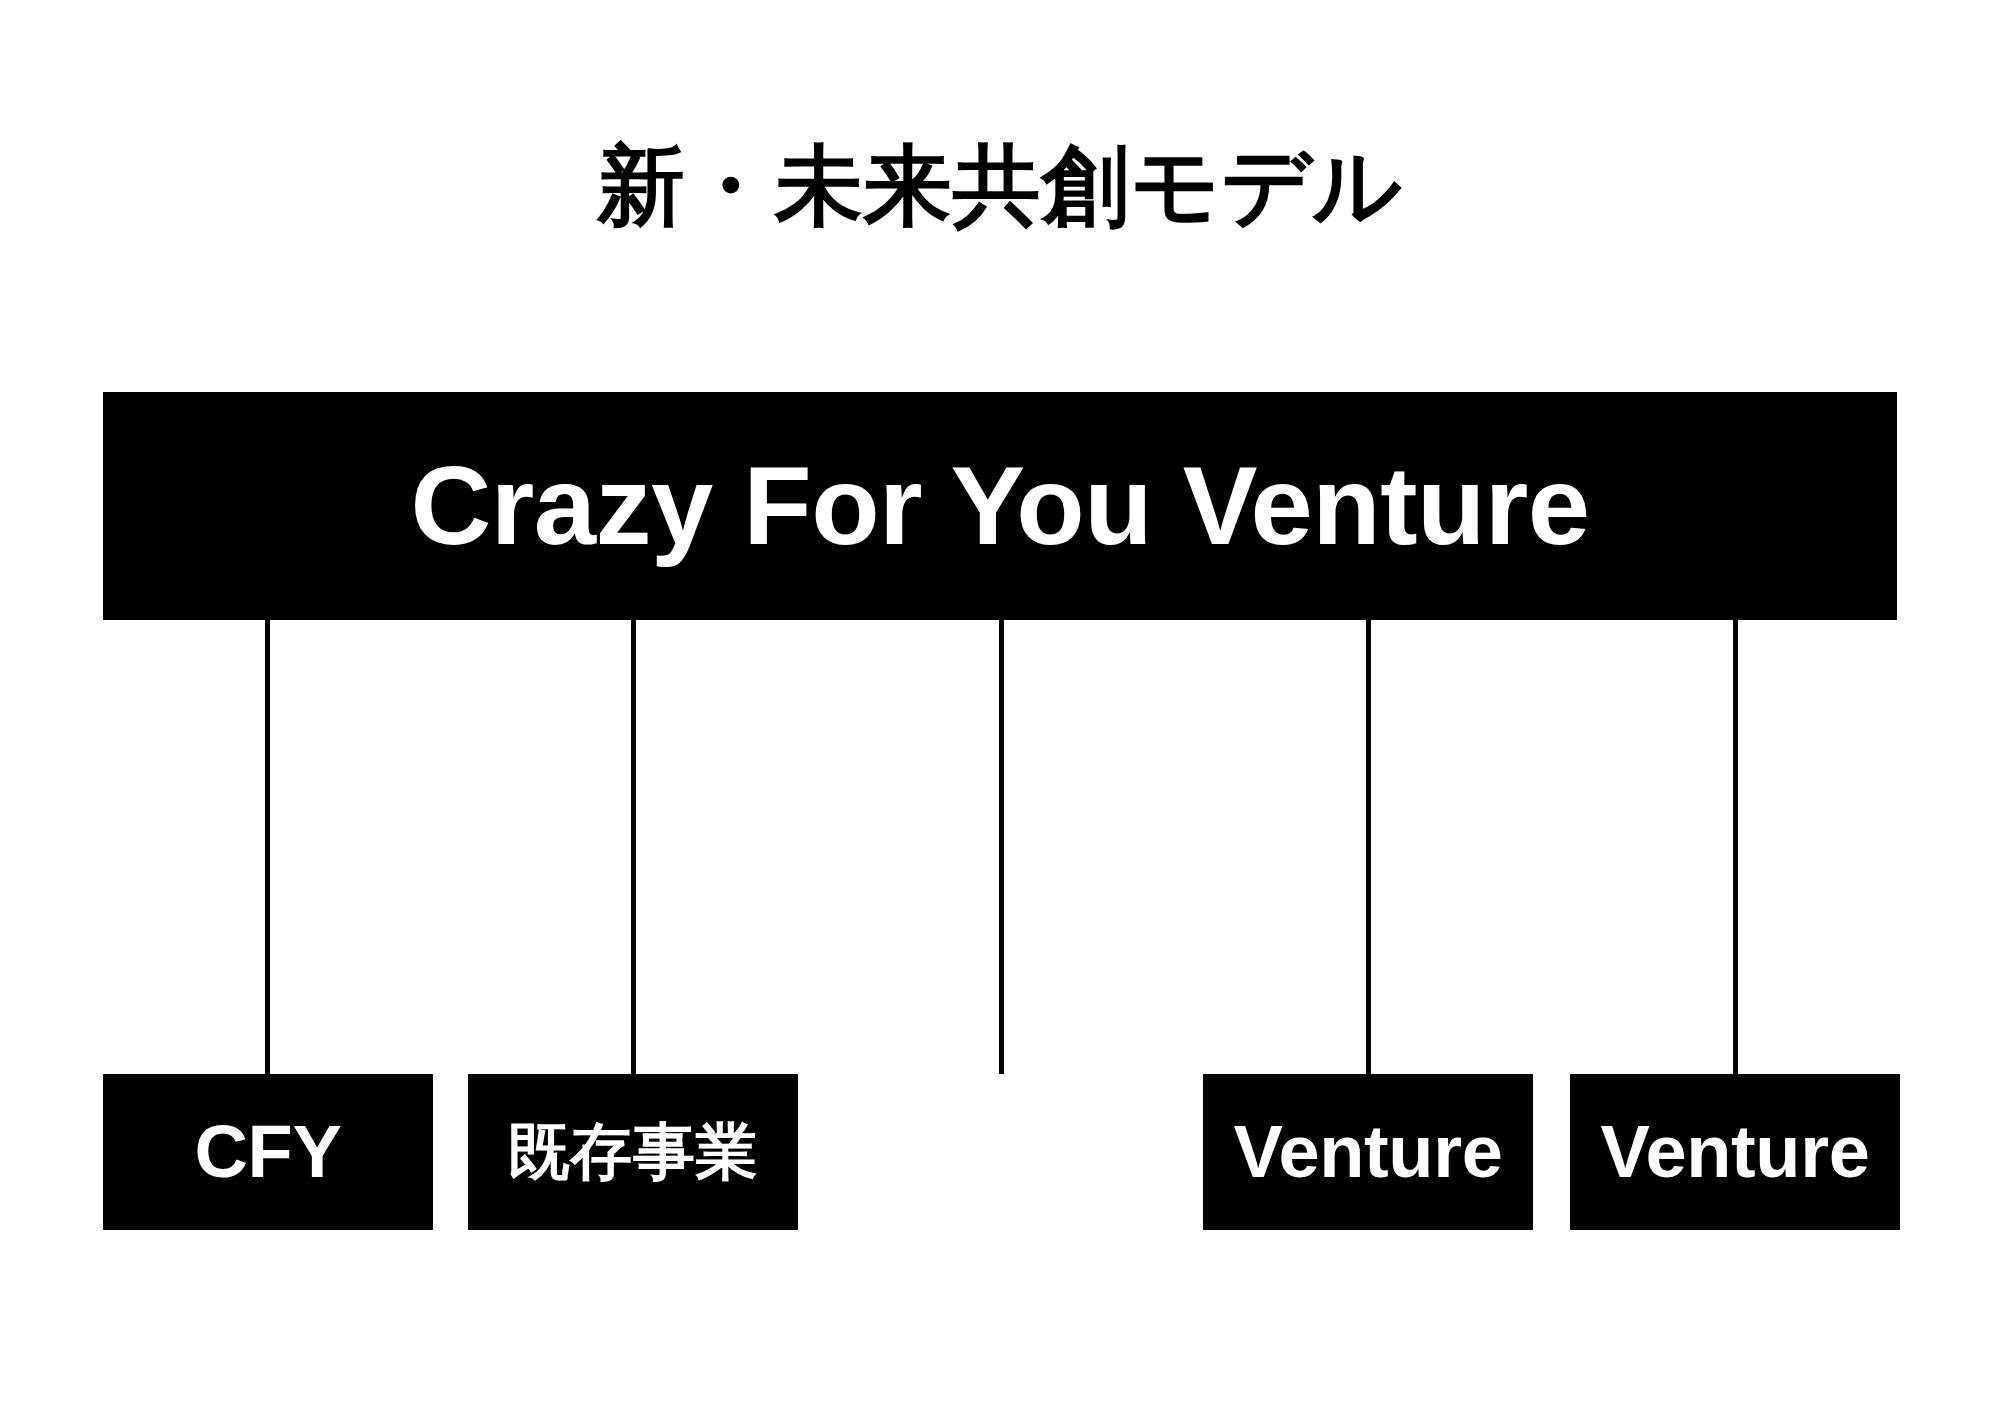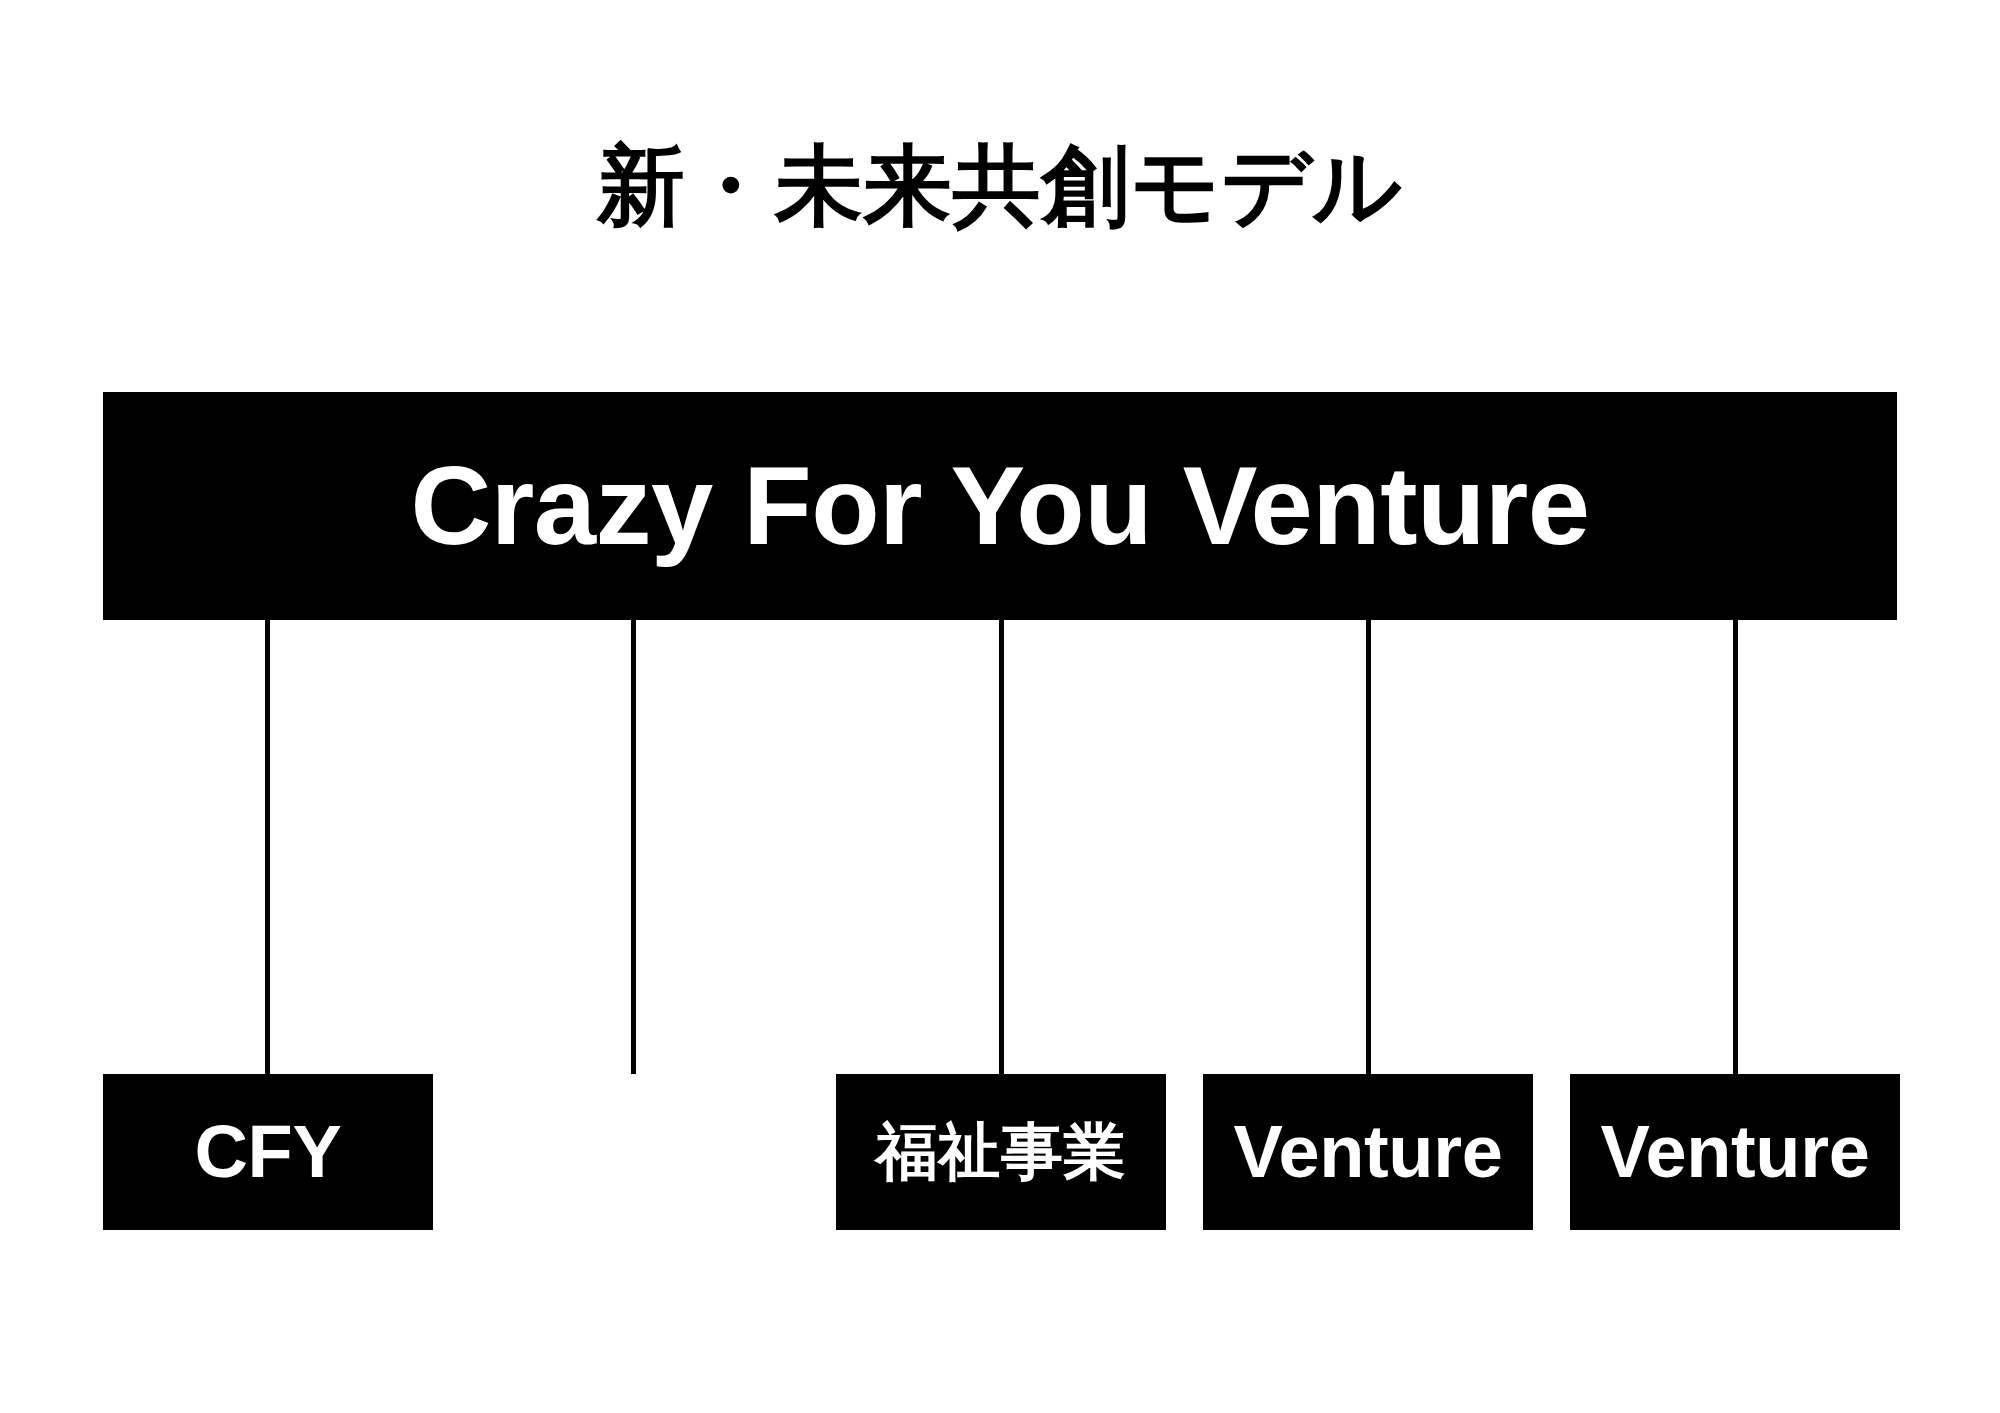--- a/index.html
+++ b/index.html
@@ -118,24 +118,24 @@
   <div id="connector-0" class="connector"></div>
   <div id="connector-1" class="connector"></div>
   <div id="connector-2" class="connector"></div>
   <div id="connector-3" class="connector"></div>
   <div id="connector-4" class="connector"></div>
 
   <div id="child-0" class="child-node">
     <span class="child-node-label latin">CFY</span>
   </div>
 
+  <div id="child-1" class="child-node">
+    <span class="child-node-label cjk">既存事業</span>
+  </div>
 
-  <div id="child-2" class="child-node">
-    <span class="child-node-label cjk">福祉事業</span>
-  </div>
 
   <div id="child-3" class="child-node">
     <span class="child-node-label latin">Venture</span>
   </div>
 
   <div id="child-4" class="child-node">
     <span class="child-node-label latin">Venture</span>
   </div>
 
 </div>

